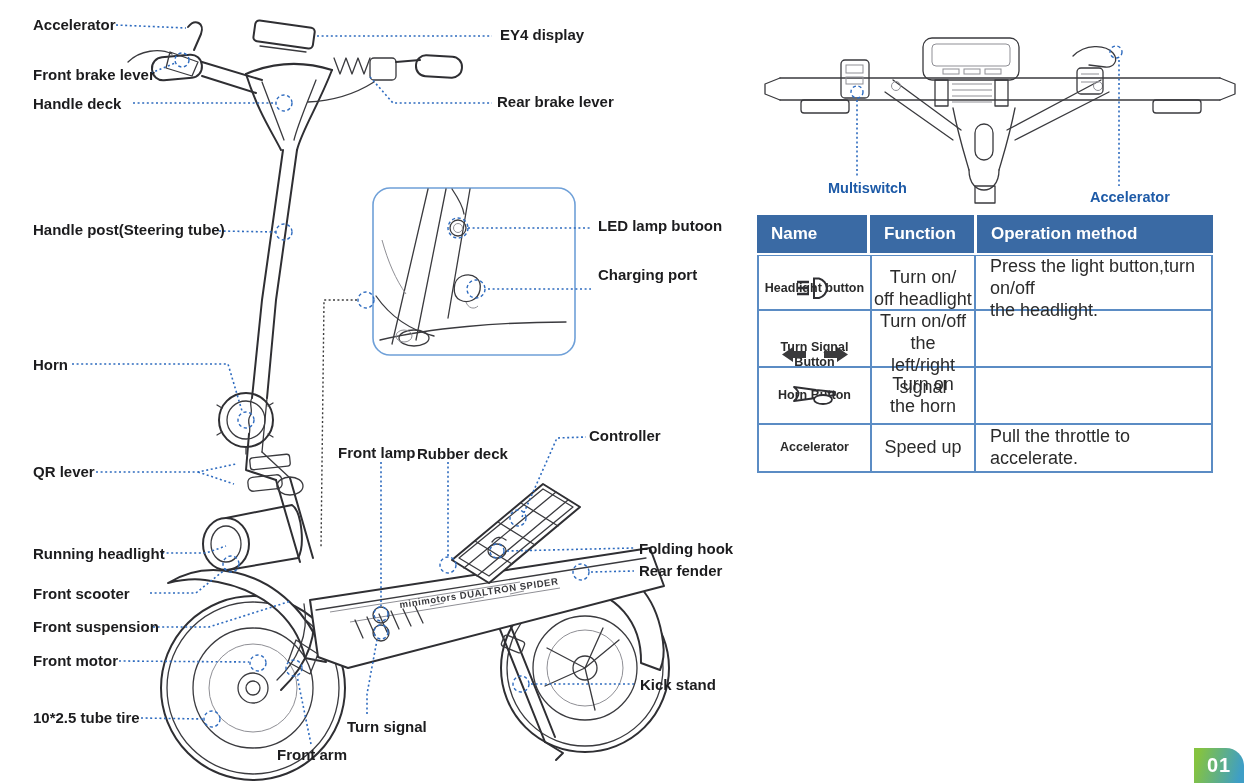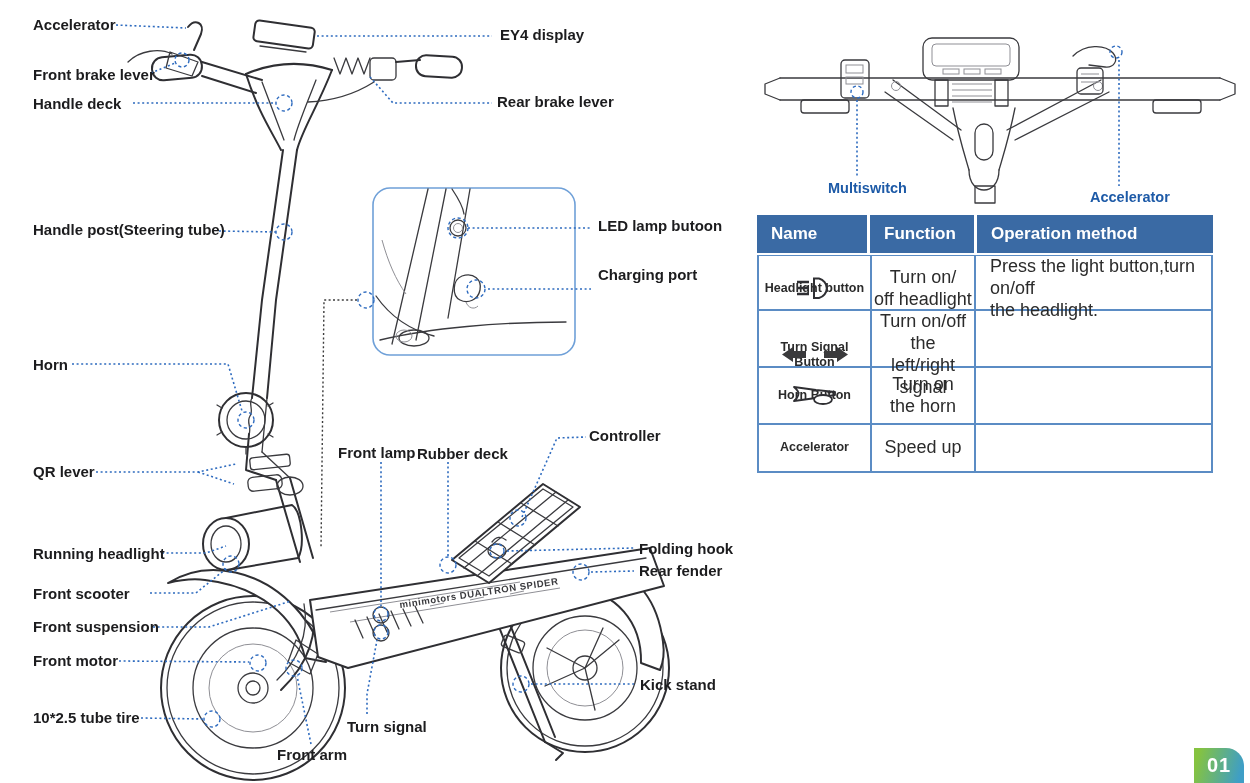--- a/index.html
+++ b/index.html
@@ -331,20 +331,21 @@
         </div>
         <div class="td func">Turn on
 the horn</div>
       </div>
 
       <div class="tr" style="height:46px;">
         <div class="td name">
           <span>Accelerator</span>
         </div>
         <div class="td func">Speed up</div>
+        <div class="td oper">Pull the throttle to accelerate.</div>
       </div>
 
     </div>
   </div>
 
   <div id="page-badge">01</div>
 
 </div>
 
 </body></html>

